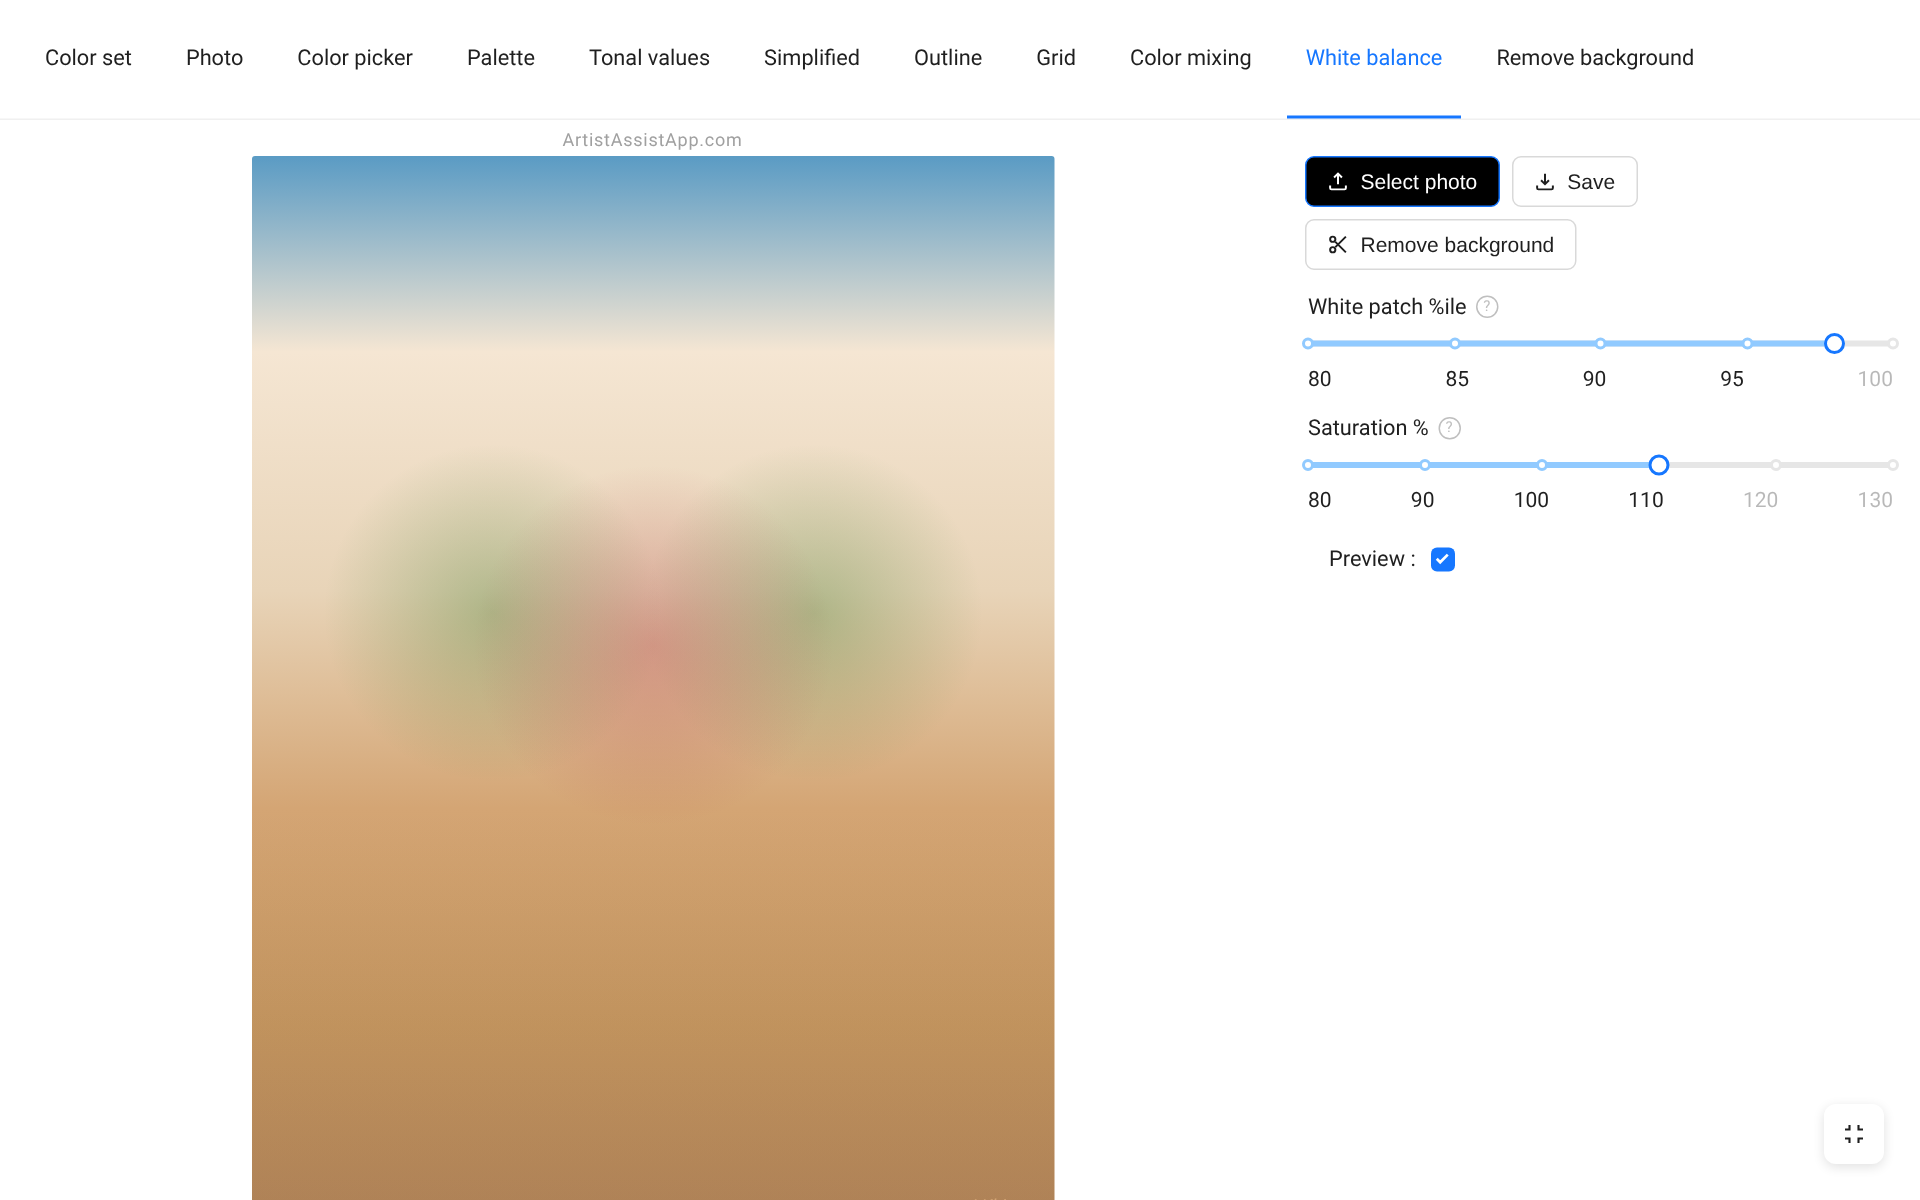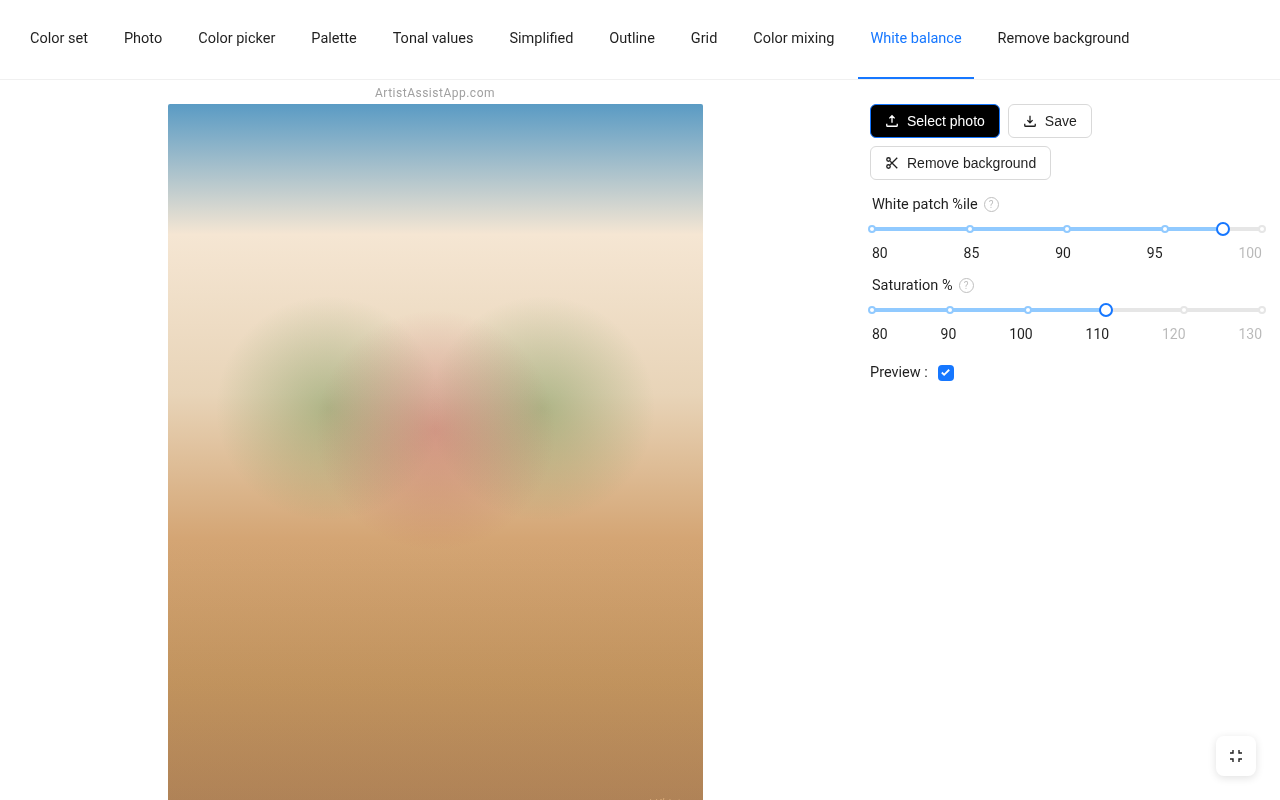--- a/index.html
+++ b/index.html
@@ -34,21 +34,21 @@
 .slider { position: relative; height: 12px; margin: 10px 0 0 0; }
 .rail { position: absolute; left: 0; right: 0; top: 4px; height: 4px; background: #e6e6e6; border-radius: 2px; }
 .track { position: absolute; top: 4px; height: 4px; background: #91caff; border-radius: 2px; }
 .dot { position: absolute; top: 2px; width: 8px; height: 8px; background: #fff; border: 2px solid #91caff; border-radius: 50%; transform: translateX(-50%); }
 .dot.gray { border-color: #e6e6e6; }
 .handle { position: absolute; top: -1px; width: 14px; height: 14px; background: #fff; border: 2px solid #1677ff; border-radius: 50%; transform: translateX(-50%); cursor: grab; }
 .marks { display: flex; justify-content: space-between; margin-top: 10px; font-size: 14px; }
 .mark { color: rgba(0,0,0,0.88); }
 .mark.dim { color: rgba(0,0,0,0.28); }
 
-.preview-row { display: flex; align-items: center; gap: 10px; margin-top: 22px; font-size: 14.5px; }
+.preview-row { display: flex; align-items: center; gap: 10px; margin-top: 22px; font-size: 14.5px; margin-left: 16px; }
 .checkbox { width: 16px; height: 16px; background: #1677ff; border-radius: 4px; display: inline-flex; align-items: center; justify-content: center; cursor: pointer; }
 .checkbox svg { width: 11px; height: 11px; }
 
 .fab { position: fixed; right: 24px; bottom: 24px; width: 40px; height: 40px; background: #fff; border-radius: 8px; box-shadow: 0 2px 8px rgba(0,0,0,0.12); display: flex; align-items: center; justify-content: center; cursor: pointer; }
 </style>
 </head>
 <body>
 
 <div class="tabs">
   <div class="tab">Color set</div>

